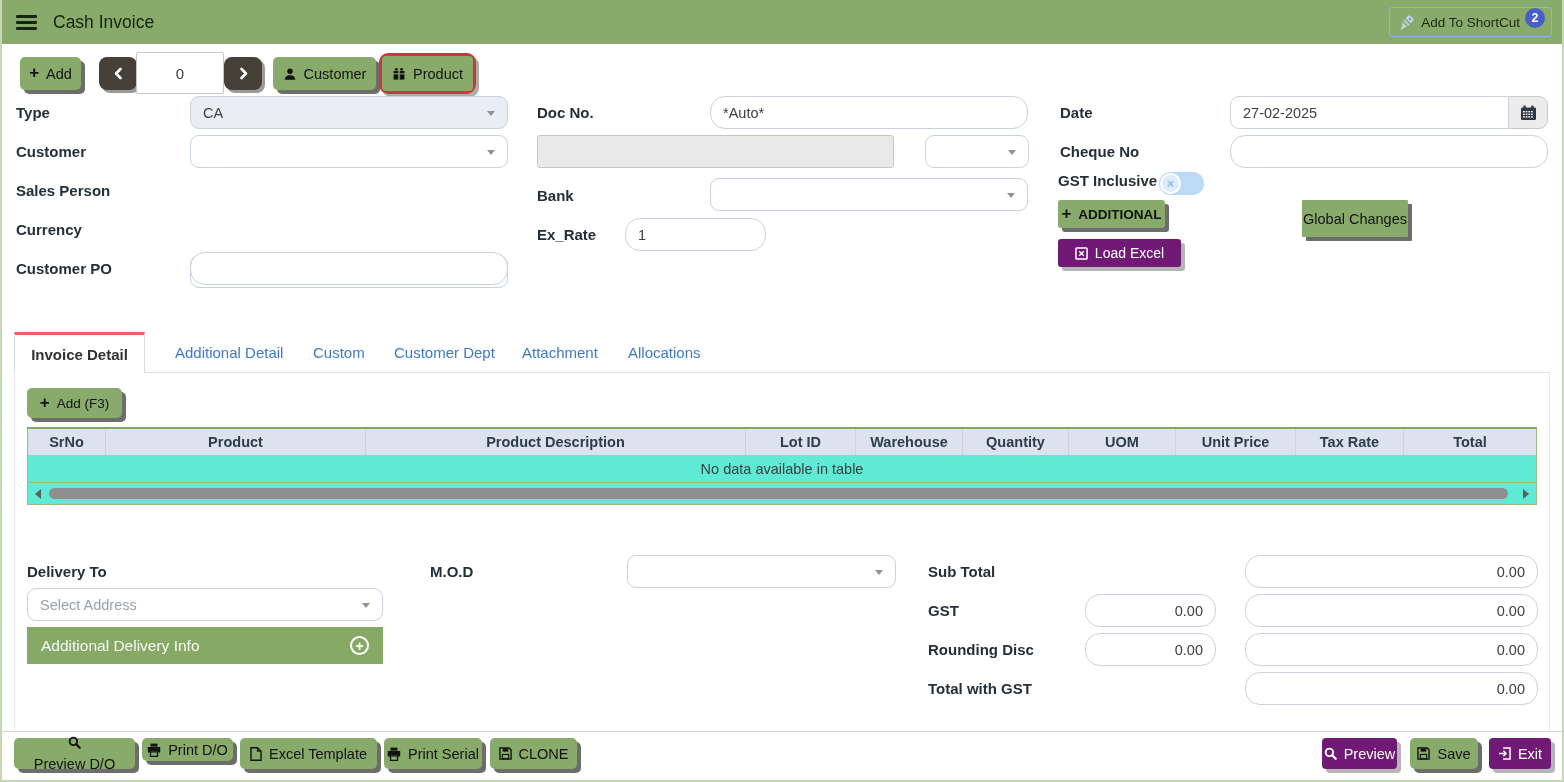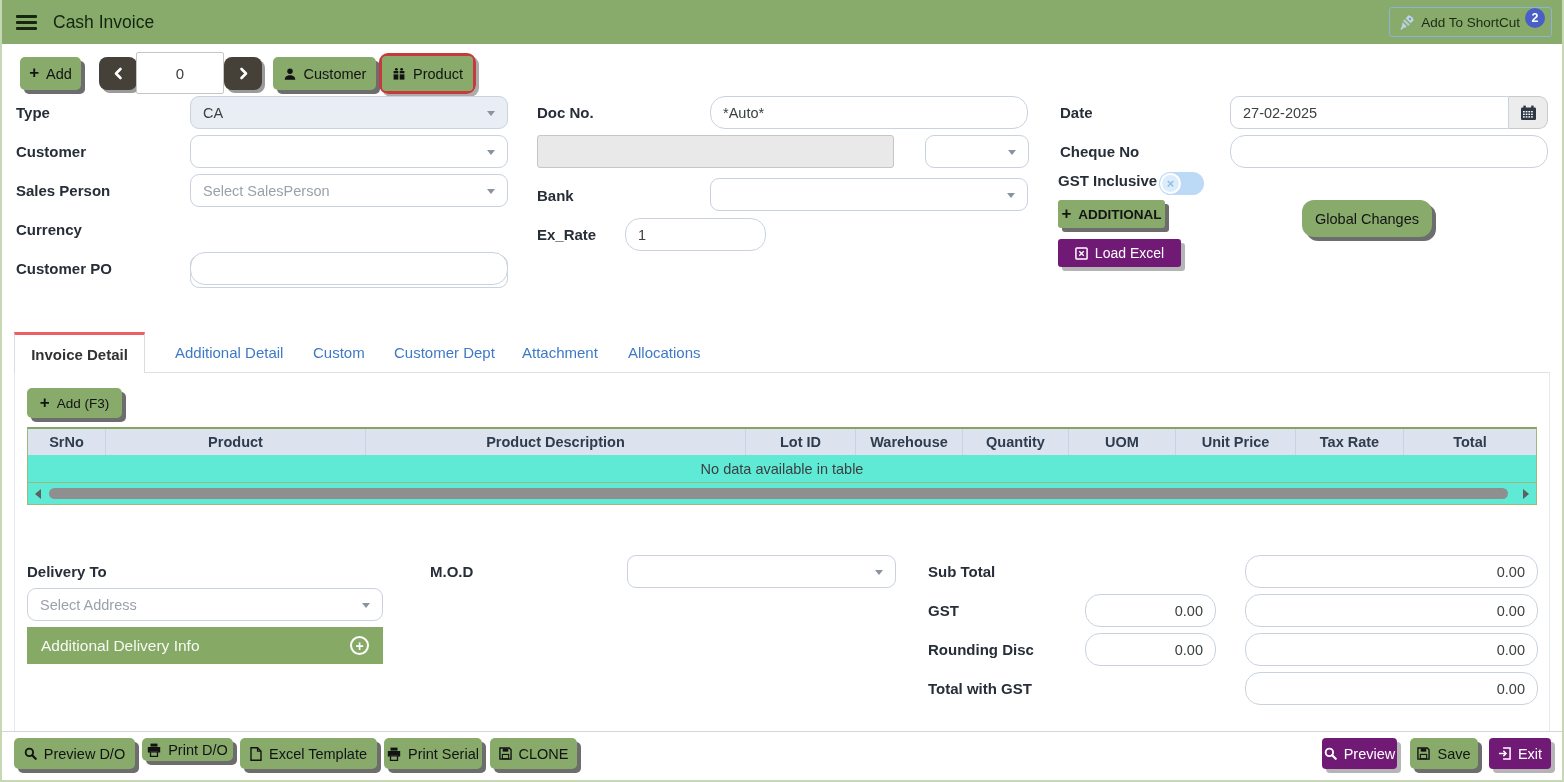--- a/index.html
+++ b/index.html
@@ -61,21 +61,21 @@
   [data-name="date-label"]{left:1060px;top:104px;}
   [data-name="cheque-no-label"]{left:1060px;top:143px;}
   [data-name="gst-inclusive-label"]{left:1058px;top:172px;font-weight:700;}
   [data-name="date-input"]{left:1230px;top:96px;width:279px;height:33px;border-radius:9px 0 0 9px;}
   [data-name="calendar-button"]{position:absolute;left:1509px;top:96px;width:39px;height:33px;background:#ececec;border:1px solid #c9c9c9;border-left:none;border-radius:0 9px 9px 0;display:flex;align-items:center;justify-content:center;cursor:pointer;}
   [data-name="cheque-no-input"]{left:1230px;top:135px;width:318px;height:33px;}
   [data-name="gst-toggle"]{position:absolute;left:1159px;top:172px;width:45px;height:23px;border-radius:12px;background:#bcd9f5;cursor:pointer;}
   [data-name="toggle-knob"]{position:absolute;left:1px;top:1px;width:21px;height:21px;border-radius:50%;background:#ddecfa;border:2px solid #fff;color:#8fbfe8;display:flex;align-items:center;justify-content:center;font-size:13px;font-weight:700;line-height:1;}
   [data-name="additional-button"]{left:1058px;top:200px;width:107px;height:28px;font-size:13.5px;font-weight:600;border-radius:3px;}
   [data-name="load-excel-button"]{left:1058px;top:239px;width:123px;height:28px;font-size:14px;border-radius:3px;}
-  [data-name="global-changes-button"]{left:1302px;top:200px;width:130px;height:37px;border-radius:12px;}
+  [data-name="global-changes-button"]{left:1302px;top:200px;width:106px;height:37px;border-radius:1px;}
 
   
   [data-name="tab-bar"]{position:absolute;left:14px;top:332px;width:1536px;height:41px;border-bottom:1px solid #dde1e6;}
   [data-name="tab-invoice-detail"]{position:absolute;left:0;top:0;width:131px;height:41px;background:#fff;border:1px solid #d9dde3;border-top:3px solid #ee5f63;border-bottom:none;display:flex;align-items:center;justify-content:center;font-weight:700;font-size:15px;color:#323232;cursor:pointer;}
   .tablink{position:absolute;top:0;height:40px;display:flex;align-items:center;color:#3e79c7;font-size:15px;cursor:pointer;white-space:nowrap;}
   [data-name="tab-additional-detail"]{left:161px;}
   [data-name="tab-custom"]{left:299px;}
   [data-name="tab-customer-dept"]{left:380px;}
   [data-name="tab-attachment"]{left:508px;}
   [data-name="tab-allocations"]{left:614px;}
@@ -109,21 +109,21 @@
   [data-name="total-with-gst-label"]{left:928px;top:680px;}
   [data-name="gst-rate-input"]{left:1085px;top:594px;width:131px;height:33px;text-align:right;}
   [data-name="rounding-disc-rate-input"]{left:1085px;top:633px;width:131px;height:33px;text-align:right;}
   [data-name="sub-total-input"]{left:1245px;top:555px;width:293px;height:33px;text-align:right;}
   [data-name="gst-input"]{left:1245px;top:594px;width:293px;height:33px;text-align:right;}
   [data-name="rounding-disc-input"]{left:1245px;top:633px;width:293px;height:33px;text-align:right;}
   [data-name="total-with-gst-input"]{left:1245px;top:672px;width:293px;height:33px;text-align:right;}
 
   
   [data-name="footer-bar"]{position:absolute;left:0;top:731px;width:1564px;height:51px;border-top:1px solid #d6d6d6;background:#fff;}
-  [data-name="preview-do-button"]{left:14px;top:738px;width:121px;height:31px;}
+  [data-name="preview-do-button"]{left:14px;top:738px;width:121px;height:31px;flex-direction:column;}
   [data-name="print-do-button"]{left:142px;top:738px;width:91px;height:23px;}
   [data-name="excel-template-button"]{left:240px;top:738px;width:137px;height:31px;}
   [data-name="print-serial-button"]{left:384px;top:738px;width:98px;height:31px;}
   [data-name="clone-button"]{left:490px;top:738px;width:87px;height:31px;}
   [data-name="preview-button"]{left:1322px;top:738px;width:75px;height:31px;}
   [data-name="save-button"]{left:1410px;top:738px;width:68px;height:31px;}
   [data-name="exit-button"]{left:1489px;top:738px;width:62px;height:31px;}
   .ic{flex:0 0 auto;display:block;}
 </style>
 </head>
@@ -192,24 +192,20 @@
   <div class="sel" data-name="type-select">
       <span data-name="type-value">CA</span>
       <span class="caret" data-name="caret-down-icon"></span>
     </div>
   <div class="lbl" data-name="customer-label">Customer</div>
   <div class="sel" data-name="customer-select">
       <span data-name="customer-value"></span>
       <span class="caret" data-name="caret-down-icon"></span>
     </div>
   <div class="lbl" data-name="sales-person-label">Sales Person</div>
-  <div class="sel" data-name="sales-person-select">
-      <span class="ph" data-name="sales-person-placeholder">Select SalesPerson</span>
-      <span class="caret" data-name="caret-down-icon"></span>
-    </div>
   <div class="lbl" data-name="currency-label">Currency</div>
   <div class="sel" data-name="currency-select">
       <span data-name="currency-value">Singapore Dollar</span>
       <span class="caret" data-name="caret-down-icon"></span>
     </div>
   <div class="lbl" data-name="customer-po-label">Customer PO</div>
   <input class="tin" data-name="customer-po-input" value="" style="">
 
   <div class="lbl" data-name="doc-no-label">Doc No.</div>
   <input class="tin" data-name="doc-no-input" value="*Auto*" style="">

